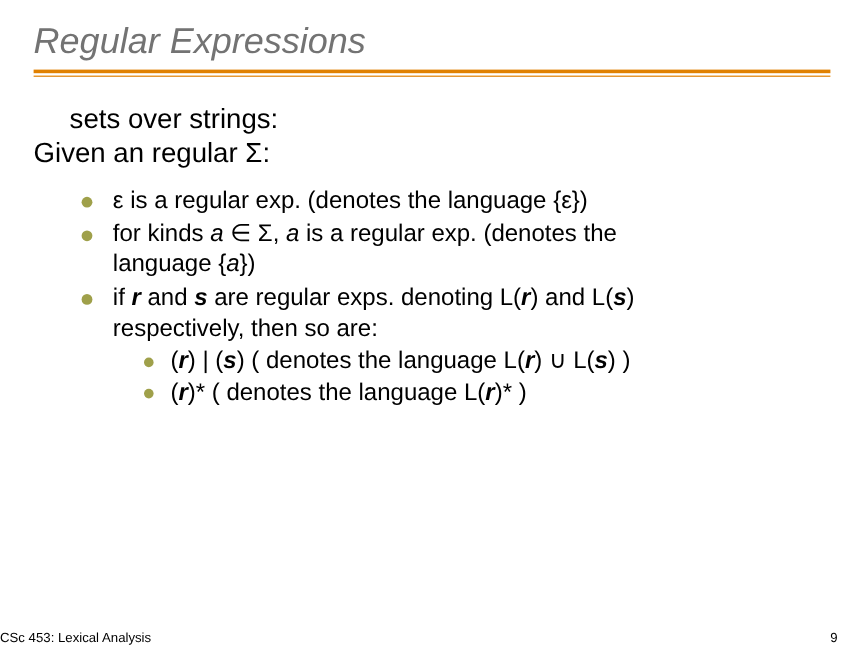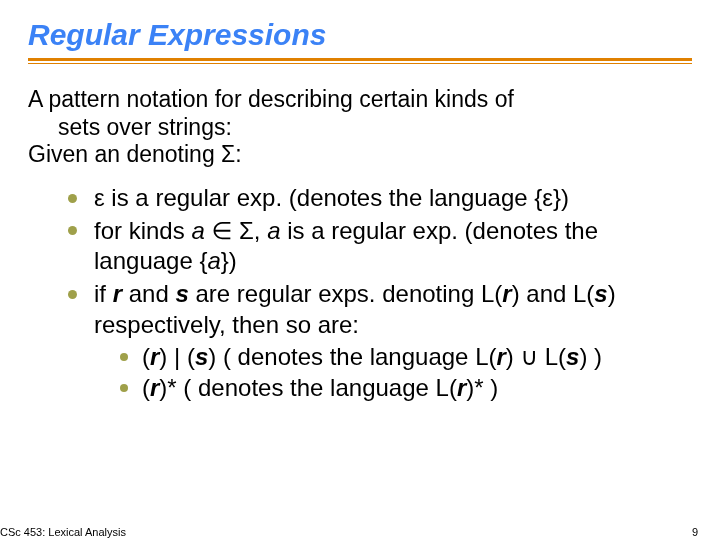--- a/index.html
+++ b/index.html
@@ -14,23 +14,23 @@
   }
   .slide {
     box-sizing: border-box;
     width: 720px;
     height: 540px;
     padding: 18px 28px 0 28px;
     position: relative;
   }
   .title {
     font-size: 30px;
-    font-weight: bold;
+    font-weight: normal;
     font-style: italic;
-    color: #3b82f6;
+    color: #737373;
     margin: 0 0 2px 0;
   }
   .rule-thick {
     height: 3px;
     background: #e08000;
     margin-top: 6px;
   }
   .rule-thin {
     height: 1px;
     background: #e08000;
@@ -43,21 +43,21 @@
   }
   .intro {
     margin: 0 0 14px 0;
     padding-left: 0;
   }
   .intro .line2 { padding-left: 30px; }
   ul.top {
     list-style: none;
     padding: 0 0 0 40px;
     margin: 0;
-    font-size: 24px;
+    font-size: 20px;
   }
   ul.top > li {
     position: relative;
     padding-left: 26px;
     margin-bottom: 2px;
     line-height: 1.28;
   }
   ul.top > li::before {
     content: "";
     position: absolute;
@@ -113,24 +113,23 @@
 
 <div class="slide">
 
   <h1 class="title">Regular Expressions</h1>
   <div class="rule-thick"></div>
   <div class="rule-thin"></div>
 
   <div class="body">
 
     <div class="intro">
-      <div>A pattern notation for describing certain kinds of</div>
       <div class="line2">sets over strings:</div>
       <div>
-        <span>Given an denoting </span><span>Σ</span><span>:</span>
+        <span>Given an regular </span><span>Σ</span><span>:</span>
       </div>
     </div>
 
     <ul class="top">
 
       <li>
         <span>ε</span><span> is a regular exp.  (denotes the language {</span><span>ε</span><span>})</span>
       </li>
 
       <li>

